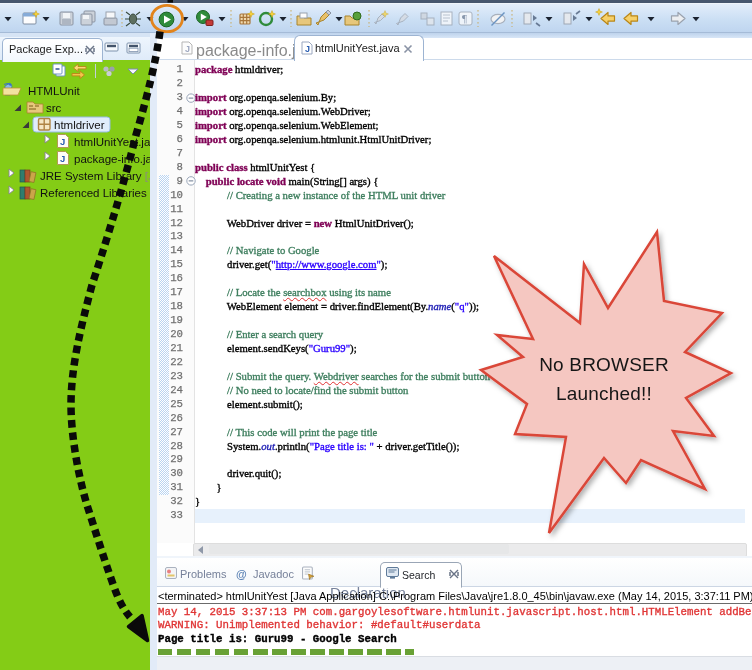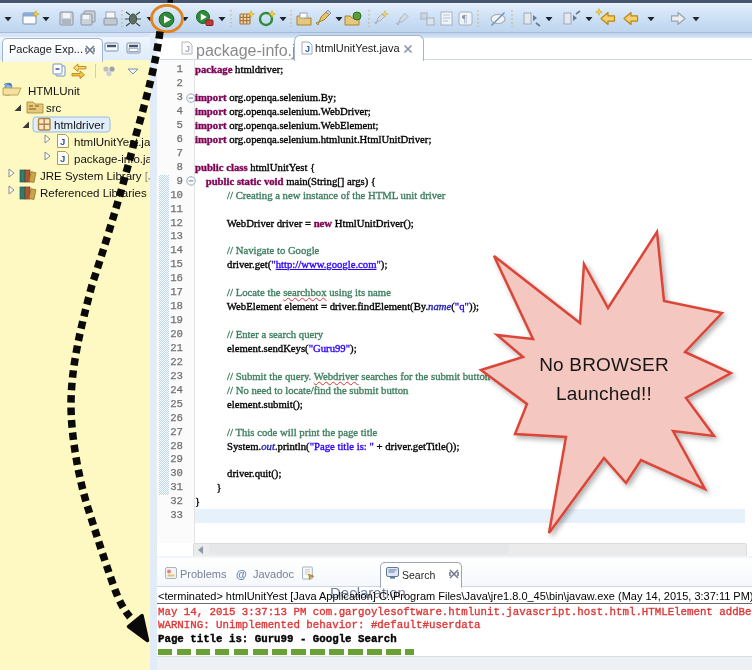--- a/index.html
+++ b/index.html
@@ -137,21 +137,21 @@
   <g transform="translate(678,13.5) scale(-1,1)">
       <path d="M-7 0l7-6v3.4h6.5v5.2H0V6z" fill="#eceef1" stroke="#9aa2ae" stroke-width="1.2" stroke-linejoin="round"></path>
     </g>
   <use href="#dd" x="696" y="14"></use>
 </svg>
 
 <div class="abs" style="left:0;top:33px;width:752px;height:4px;background:#d6e4f5;"></div>
 <div class="abs" style="left:150px;top:33px;width:7px;height:637px;background:#e2ebf8;"></div>
 <div class="abs" style="left:157px;top:556px;width:595px;height:7px;background:#f0f5fb;"></div>
 
-<div class="abs" id="explorer" style="left:0;top:37px;width:150px;height:633px;background:#fef9c3;overflow:hidden;text-align:right;">
+<div class="abs" id="explorer" style="left:0;top:37px;width:150px;height:633px;background:#84cc16;overflow:hidden;text-align:right;">
 
   <div class="abs" style="left:0;top:0;width:150px;height:23px;background:linear-gradient(#eef5fd,#dfebf9);"></div>
 
   <div class="abs" style="left:2px;top:1px;width:99px;height:23px;background:linear-gradient(#ffffff,#f2f7fd);
        border:1px solid #9db4d2;border-bottom:none;border-radius:5px 5px 0 0;"></div>
   <div class="abs" style="left:9px;top:6px;font-size:11px;color:#1a1a1a;">Package Exp...</div>
   <svg class="abs" style="left:84px;top:7px;" width="12" height="12" viewBox="0 0 12 12">
     <path d="M2 2l8 8M10 2l-8 8M1 5h2M9 5h2M1 7h2M9 7h2" stroke="#6a7487" stroke-width="1.5"></path>
   </svg>
 
@@ -309,21 +309,21 @@
   </svg>
 
   <pre class="abs" id="code" style="left:38px;top:30.2px;font-size:10.7px;line-height:13.93px;color:#000;font-family:Liberation Serif, serif;"><span class="kw">package</span> htmldriver;
 
 <span class="kw">import</span> org.openqa.selenium.By;
 <span class="kw">import</span> org.openqa.selenium.WebDriver;
 <span class="kw">import</span> org.openqa.selenium.WebElement;
 <span class="kw">import</span> org.openqa.selenium.htmlunit.HtmlUnitDriver;
 
 <span class="kw">public</span> <span class="kw">class</span> htmlUnitYest {
-    <span class="kw">public</span> <span class="kw">static</span> <span class="kw">void</span> main(String[] args) {
+    <span class="kw">public</span> <span class="kw">locate</span> <span class="kw">void</span> main(String[] args) {
             <span class="cm">// Creating a new instance of the HTML unit driver</span>
 
             WebDriver driver = <span class="kw">new</span> HtmlUnitDriver();
 
             <span class="cm">// Navigate to Google</span>
             driver.get(<span class="st">"<u>http://www.google.com</u>"</span>);
 
             <span class="cm">// Locate the <span style="text-decoration:underline wavy #e03030 1px;">searchbox</span> using its name</span>
             WebElement element = driver.findElement(By.<span class="itb">name</span>(<span class="st">"q"</span>));
 

